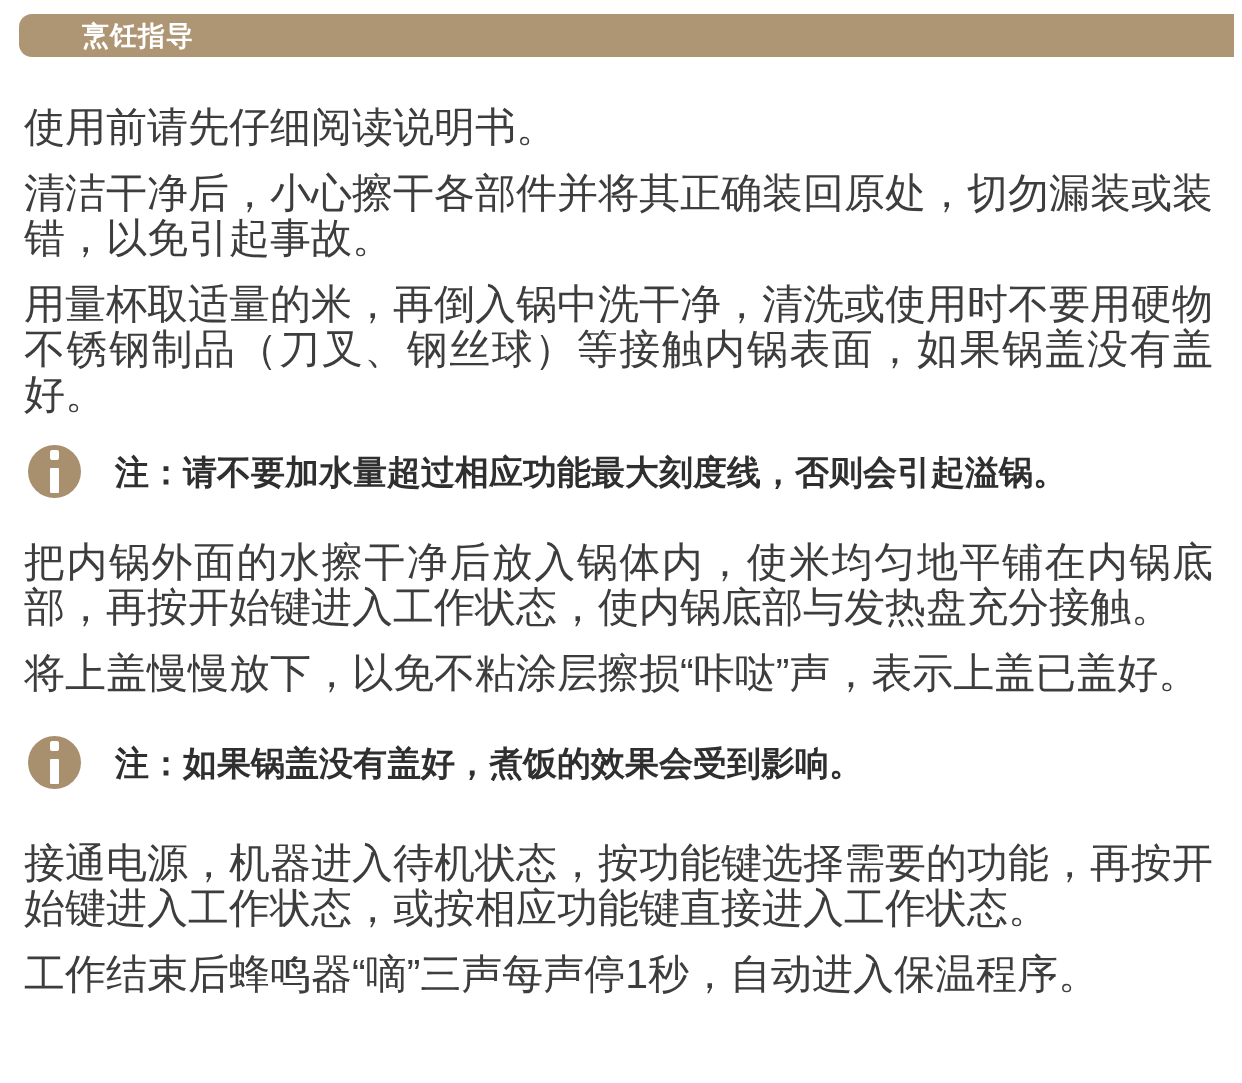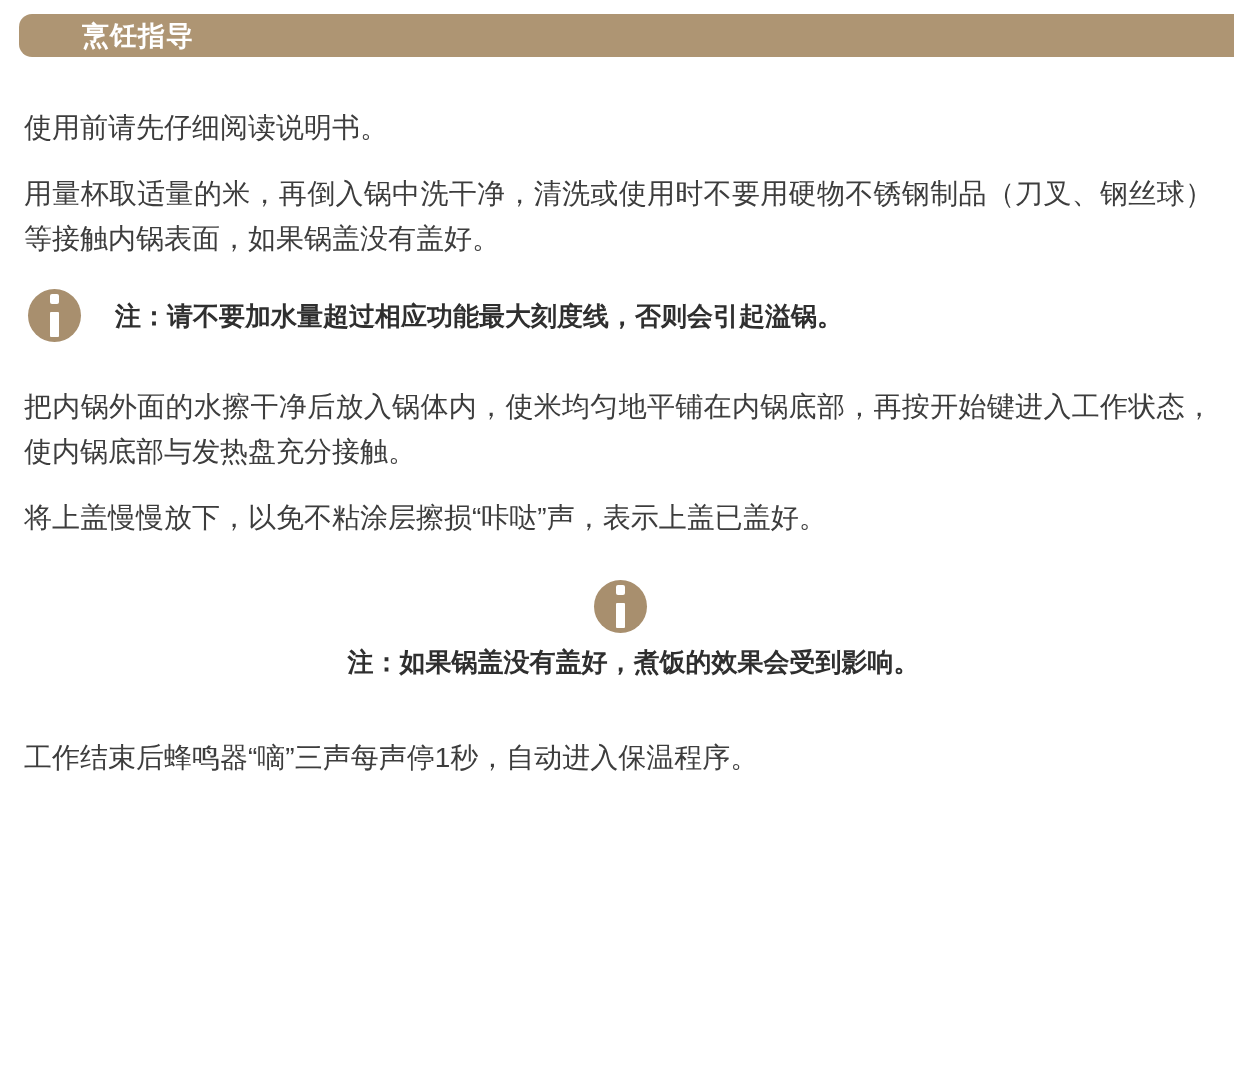--- a/index.html
+++ b/index.html
@@ -31,32 +31,32 @@
   .header-title {
     color: var(--header-text, #ffffff);
     font-size: 27px;
     font-weight: bold;
     letter-spacing: 1px;
   }
   .body-area {
     padding: 40px 33px 0 4px;
   }
   .para {
-    font-size: 28px;
+    font-size: 41px;
     line-height: 45px;
     color: var(--body-text, #3d3d3d);
     margin-bottom: 21px;
     text-align: justify;
   }
   .note-row {
     display: flex;
     align-items: center;
     margin: 24px 0 38px 4px;
   }
-  .note-row.second { margin: 36px 0 48px 4px; flex-direction: column; }
+  .note-row.second { margin: 36px 0 48px 4px; }
   .info-icon {
     flex: 0 0 auto;
     width: 53px;
     height: 53px;
     border-radius: 50%;
     background: var(--accent-icon, #a88f6e);
     display: flex;
     flex-direction: column;
     align-items: center;
     justify-content: center;
@@ -69,21 +69,21 @@
     margin-bottom: 4px;
   }
   .info-icon .i-stem {
     width: 9px;
     height: 25px;
     background: #ffffff;
     border-radius: 1px;
   }
   .note-text {
     margin-left: 30px;
-    font-size: 26px;
+    font-size: 34px;
     font-weight: bold;
     line-height: 42px;
     color: var(--note-text, #2f2f2f);
   }
   .para.last { margin-bottom: 16px; }
   .para.tight { margin-bottom: 16px; }
 </style>
 </head>
 <body>
 
@@ -91,20 +91,21 @@
 
   <div class="header-bar">
     <span class="header-title">烹饪指导</span>
   </div>
 
   <div class="body-area">
 
     <p class="para">使用前请先仔细阅读说明书。</p>
 
 
+    <p class="para">清洁干净后，小心擦干各部件并将其正确装回原处，切勿漏装或装错，以免引起事故。</p>
 
     <p class="para">用量杯取适量的米，再倒入锅中洗干净，清洗或使用时不要用硬物不锈钢制品（刀叉、钢丝球）等接触内锅表面，如果锅盖没有盖好。</p>
 
 
     <div class="note-row">
       <span class="info-icon">
         <span class="i-dot"></span>
         <span class="i-stem"></span>
       </span>
       <span class="note-text">注：请不要加水量超过相应功能最大刻度线，否则会引起溢锅。</span>
@@ -115,17 +116,18 @@
     <p class="para tight">将上盖慢慢放下，以免不粘涂层擦损“咔哒”声，表示上盖已盖好。</p>
 
     <div class="note-row second">
       <span class="info-icon">
         <span class="i-dot"></span>
         <span class="i-stem"></span>
       </span>
       <span class="note-text">注：如果锅盖没有盖好，煮饭的效果会受到影响。</span>
     </div>
 
+    <p class="para">接通电源，机器进入待机状态，按功能键选择需要的功能，再按开始键进入工作状态，或按相应功能键直接进入工作状态。</p>
 
     <p class="para last">工作结束后蜂鸣器“嘀”三声每声停1秒，自动进入保温程序。</p>
 
   </div>
 </div>
 
 </body></html>

